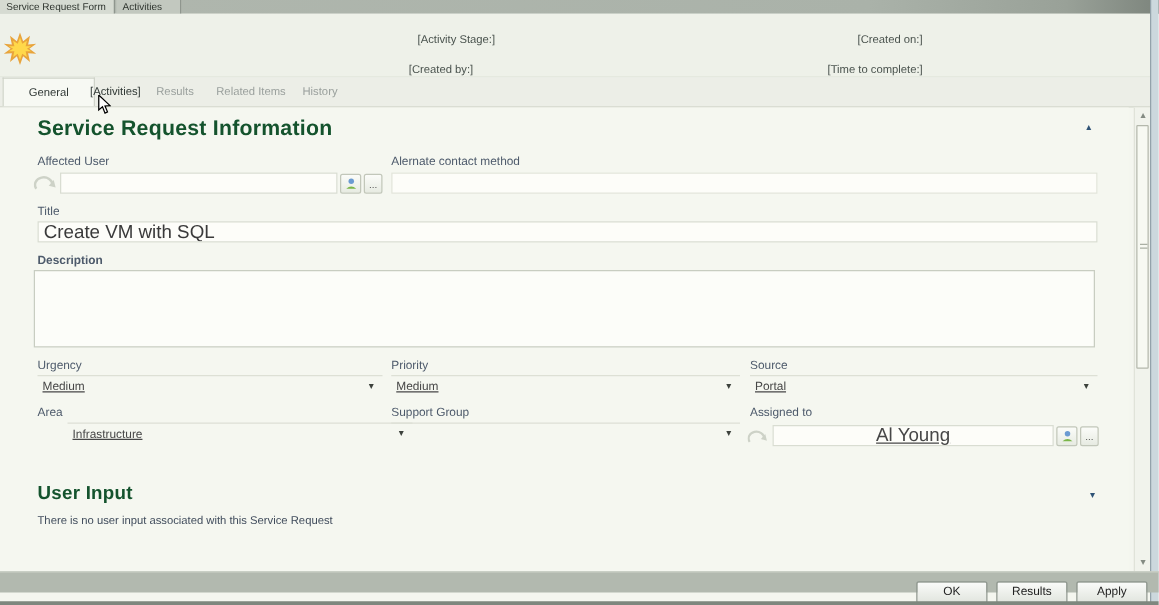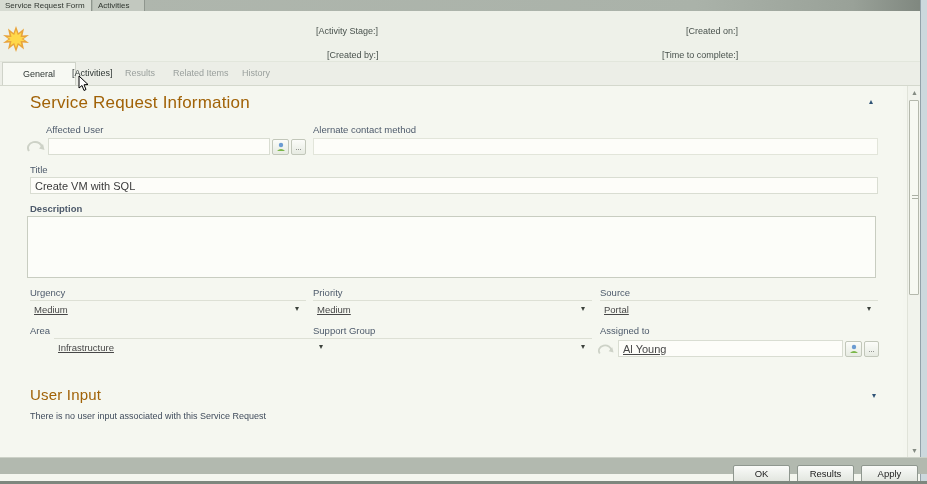--- a/index.html
+++ b/index.html
@@ -20,23 +20,23 @@
 
   
   .navrow { position:absolute; top:62px; left:0; width:920px; height:24px; background:#eceee7; border-bottom:1px solid #d4d8cd; }
   .ntab { position:absolute; top:0; height:23px; font-size:9px; line-height:23px; padding:0 20px; color:#9aa09d; white-space:nowrap; }
   .ntab.active { left:2px; background:#f7f9f3; border:1px solid #cfd3c9; border-bottom:none; color:#2f3734; }
   .ntab.hover { color:#2f3734; }
   .t-activities { left:52px; } .t-results { left:105px; } .t-related { left:153px; } .t-history { left:222px; }
 
   
   .content { position:absolute; top:86px; left:0; width:903px; height:371px; background:#f5f7f0; }
-  .sec-title { position:absolute; left:30px; font-weight:400; color:#a16207; letter-spacing:.2px; }
+  .sec-title { position:absolute; left:30px; font-weight:700; color:#14532d; letter-spacing:.2px; }
   .lbl { position:absolute; font-size:9.5px; color:#4d5a6b; white-space:nowrap; }
-  .fld { position:absolute; height:17px; background:#fdfdf9; border:1px solid #d9ddd2; font-size:11px; color:#3a3a3a; padding:0 4px; font-family:inherit; }
+  .fld { position:absolute; height:17px; background:#fdfdf9; border:1px solid #d9ddd2; font-size:15px; color:#3a3a3a; padding:0 4px; font-family:inherit; }
   .linkval { text-decoration:underline; color:#474747; }
   .combo { position:absolute; height:17px; border-top:1px solid #dde0d5; font-size:9.5px; color:#474747; display:flex; align-items:center; padding-left:4px; }
   .combo .val { text-decoration:underline; }
   .combo-arrow { position:absolute; right:2px; top:4px; width:10px; height:10px; }
   .combo-arrow::after { content:"▾"; font-size:8px; color:#3c423c; position:absolute; left:1px; top:-1px; }
   .mini-btn { position:absolute; height:16px; background:linear-gradient(#fbfcf9,#e7ebe2); border:1px solid #c2c7ba; border-radius:2px; font-size:8px; color:#555; display:flex; align-items:center; justify-content:center; padding:0; }
   .swirl { position:absolute; width:18px; height:14px; opacity:.55; }
   .chev { position:absolute; font-size:8px; color:#2f5376; }
   .ta { position:absolute; background:#fcfdf9; border:1px solid #c8cdc1; resize:none; font-family:inherit; font-size:9.5px; color:#3a3a3a; padding:3px; }
   .note { position:absolute; font-size:9px; color:#404c5c; }
@@ -70,21 +70,21 @@
     <div class="wtab active">Service Request Form</div>
     <div class="wtab inactive">Activities</div>
   </div>
   <div class="wedge-top"></div>
 
   <div class="hdr">
     <svg class="star" viewBox="0 0 26 26">
       <polygon fill="#e8a43c" points="13,0 15.5,7 21,2.5 19.5,9.5 26,9 20.5,13 26,17 19.5,16.5 21,23.5 15.5,19 13,26 10.5,19 5,23.5 6.5,16.5 0,17 5.5,13 0,9 6.5,9.5 5,2.5 10.5,7"></polygon>
       <polygon fill="#ffd84a" points="13,4 14.8,9 18.5,6.5 17.5,11 22,11 18.5,13 22,15 17.5,15 18.5,19.5 14.8,17 13,22 11.2,17 7.5,19.5 8.5,15 4,15 7.5,13 4,11 8.5,11 7.5,6.5 11.2,9"></polygon>
     </svg>
-    <span class="hlabel" style="left:316px; top:15px;">[Activity Stage:]</span>
+    <span class="hlabel" style="left:334px; top:15px;">[Activity Stage:]</span>
     <span class="hlabel" style="left:327px; top:39px;">[Created by:]</span>
     <span class="hlabel" style="left:686px; top:15px;">[Created on:]</span>
     <span class="hlabel" style="left:662px; top:39px;">[Time to complete:]</span>
   </div>
 
   <div class="navrow">
     <div class="ntab active">General</div>
     <div class="ntab hover t-activities">[Activities]</div>
     <div class="ntab t-results">Results</div>
     <div class="ntab t-related">Related Items</div>
@@ -93,21 +93,21 @@
 
   <svg class="cursor" viewBox="0 0 11 16">
     <polygon points="1,0 1,12 4,9.5 6,14.5 8,13.5 6,8.8 10,8.5" fill="#fff" stroke="#000" stroke-width="1"></polygon>
   </svg>
 
   <div class="content">
 
     <div class="sec-title" style="top:7px; font-size:17px;">Service Request Information</div>
     <span class="chev" style="left:869px; top:11px;">▴</span>
 
-    <span class="lbl" style="left:46px; top:38px;">Affected User</span>
+    <span class="lbl" style="left:30px; top:38px;">Affected User</span>
     <svg class="swirl" style="left:27px; top:53px;" viewBox="0 0 18 14">
       <path d="M2,12 A7,6 0 1 1 15,9" fill="none" stroke="#aeb4a7" stroke-width="2"></path>
         <polygon points="16,5 17.5,11 12,9.5" fill="#aeb4a7"></polygon>
     </svg>
     <input class="fld" style="left: 48px; top: 52px; width: 222px;" value="">
     <button class="mini-btn" style="left:272px; top:53px; width:17px;">
       <svg width="10" height="10" viewBox="0 0 10 10">
           <circle cx="5" cy="3" r="2.2" fill="#6b9bd2"></circle>
           <path d="M1,9 Q5,5.2 9,9 Z" fill="#7ab648"></path>
         </svg>
@@ -146,21 +146,21 @@
     <span class="lbl" style="left:313px; top:239px;">Support Group</span>
     <div class="combo" style="left:313px; top:252px; width:279px;">
       <span class="val"></span>
       <span class="combo-arrow"></span>
     </div>
     <span class="lbl" style="left:600px; top:239px;">Assigned to</span>
     <svg class="swirl" style="left:598px; top:256px; width:16px;" viewBox="0 0 18 14">
       <path d="M2,12 A7,6 0 1 1 15,9" fill="none" stroke="#aeb4a7" stroke-width="2"></path>
         <polygon points="16,5 17.5,11 12,9.5" fill="#aeb4a7"></polygon>
     </svg>
-    <input class="fld linkval" style="left: 618px; top: 254px; width: 225px;" value="Al Young">
+    <input class="fld linkval" style="left: 618px; top: 254px; width: 225px; text-align: center;" value="Al Young">
     <button class="mini-btn" style="left:845px; top:255px; width:17px;">
       <svg width="10" height="10" viewBox="0 0 10 10">
           <circle cx="5" cy="3" r="2.2" fill="#6b9bd2"></circle>
           <path d="M1,9 Q5,5.2 9,9 Z" fill="#7ab648"></path>
         </svg>
     </button>
     <button class="mini-btn" style="left:864px; top:255px; width:15px;">...</button>
 
     <div class="sec-title" style="top:300px; font-size:15px;">User Input</div>
     <span class="chev" style="left:872px; top:305px;">▾</span>

